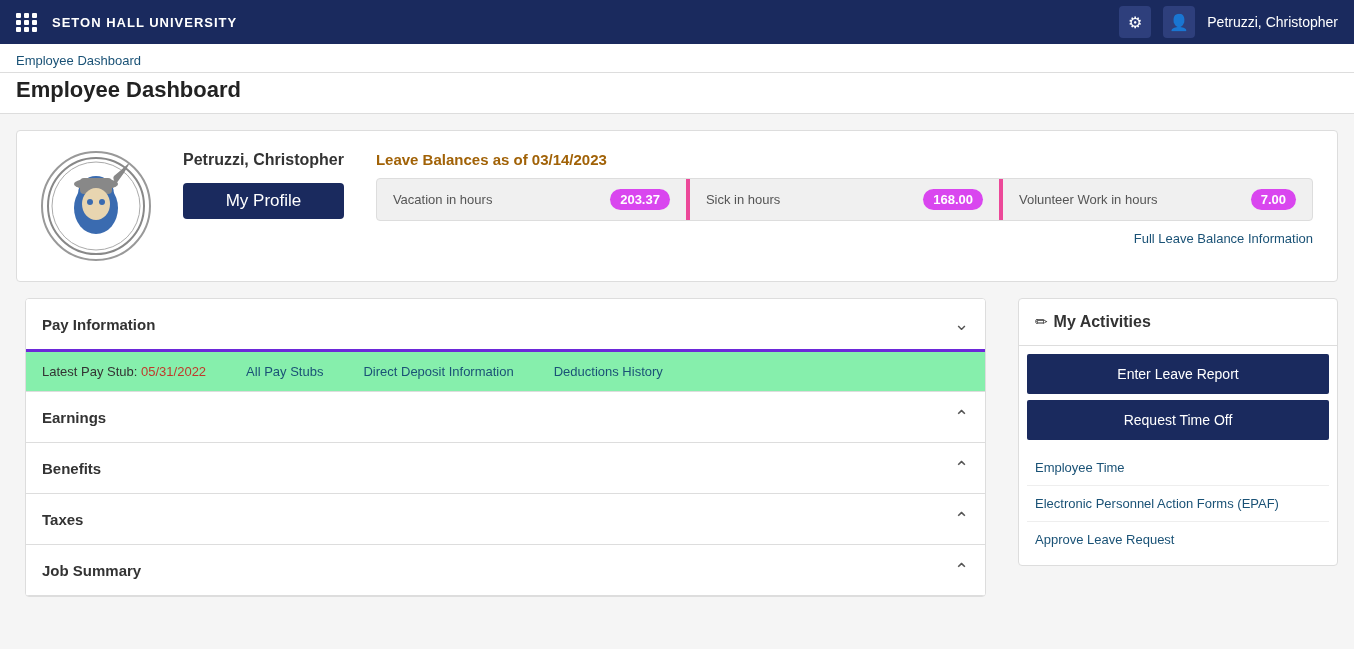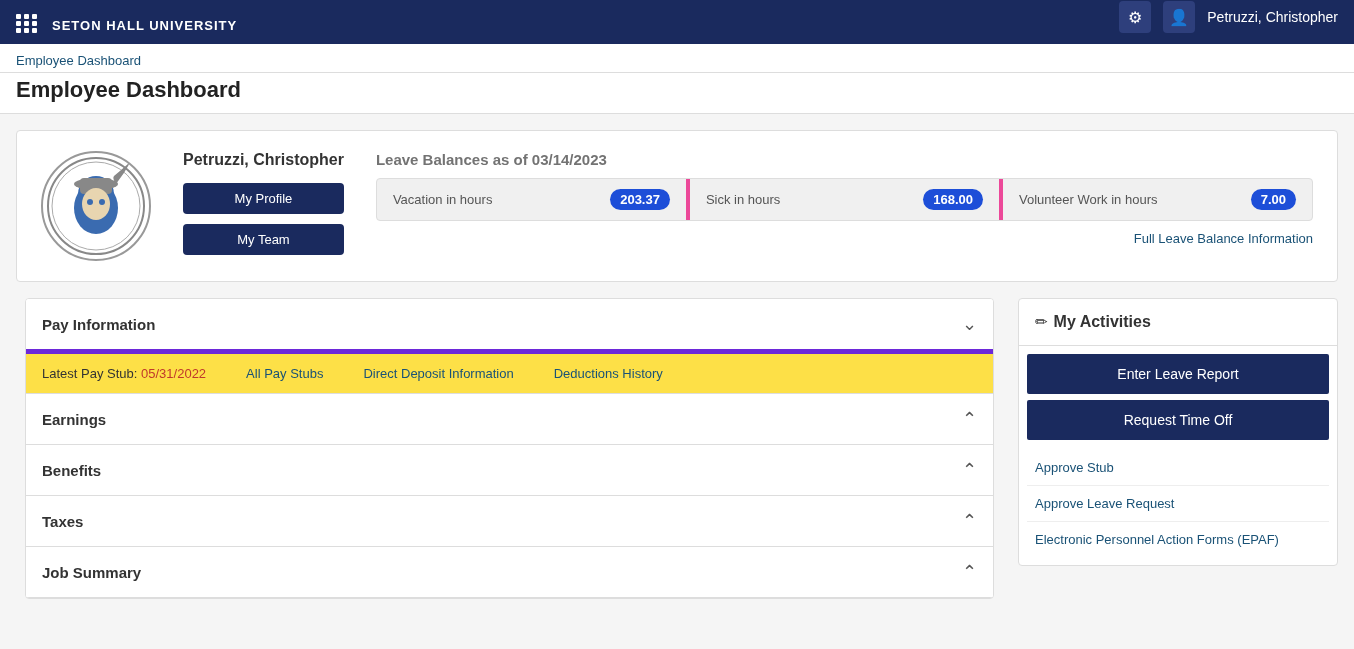--- a/index.html
+++ b/index.html
@@ -3,22 +3,22 @@
   <meta charset="utf-8">
   <style>
     * { box-sizing: border-box; margin: 0; padding: 0; }
     body { font-family: Arial, sans-serif; font-size: 14px; background: #f5f5f5; color: #333; }
 
     
     .top-nav {
       background: #1a2a5e;
       color: white;
       display: flex;
-      align-items: flex-end;
-      padding: 11px 16px;
+      align-items: center;
+      padding: 0 16px;
       height: 44px;
     }
     .top-nav .grid-icon { margin-right: 14px; cursor: pointer; }
     .top-nav .logo { font-size: 13px; font-weight: bold; letter-spacing: 1px; text-transform: uppercase; color: white; flex: 1; }
     .top-nav .nav-icons { display: flex; align-items: center; gap: 12px; }
     .top-nav .nav-icons .icon-btn {
       background: #2e3f7c;
       border: none;
       color: white;
       width: 32px; height: 32px;
@@ -79,65 +79,65 @@
       gap: 10px;
     }
     .emp-info .emp-name { font-size: 16px; font-weight: bold; color: #333; margin-bottom: 4px; }
     .btn-blue {
       background: #1a2a5e;
       color: white;
       border: none;
       padding: 8px 20px;
       border-radius: 4px;
       cursor: pointer;
-      font-size: 13px;
+      font-size: 17px;
       min-width: 100px;
     }
 
     
     .leave-balances {
       flex: 1;
     }
-    .leave-balances .lb-title { font-size: 15px; font-weight: bold; color: #737373; margin-bottom: 10px; }
+    .leave-balances .lb-title { font-size: 15px; font-weight: bold; color: #a16207; margin-bottom: 10px; }
     .lb-row {
       display: flex;
       background: #f0f0f0;
       border: 1px solid #ddd;
       border-radius: 4px;
     }
     .lb-item {
       flex: 1;
       display: flex;
       align-items: center;
       justify-content: space-between;
       padding: 10px 16px;
       border-right: 4px solid #ec4899;
     }
     .lb-item:last-child { border-right: none; }
     .lb-label { font-size: 13px; color: #555; }
     .lb-badge {
-      background: #1d4ed8;
+      background: #d946ef;
       color: white;
       border-radius: 12px;
       padding: 3px 10px;
       font-size: 13px;
       font-weight: bold;
     }
     .full-leave-link {
       text-align: right;
       margin-top: 10px;
       font-size: 13px;
       color: #1a5276;
       cursor: pointer;
     }
 
     
     .two-col {
       display: flex;
-      gap: 24px;
+      gap: 32px;
       align-items: flex-start;
       padding-left: 9px;
     }
     .left-col {
       flex: 1;
       display: flex;
       flex-direction: column;
       gap: 0;
       background: white;
       border: 1px solid #ddd;
@@ -163,27 +163,27 @@
       justify-content: space-between;
       padding: 14px 16px;
       cursor: pointer;
       background: white;
     }
     .accordion-title { font-size: 15px; font-weight: bold; color: #333; }
     .accordion-chevron { font-size: 18px; color: #555; }
 
     
     .pay-stub-row {
-      background: #fde047;
+      background: #86efac;
       padding: 12px 16px;
       display: flex;
       align-items: flex-end;
       gap: 40px;
       flex-wrap: wrap;
-      border-top: 5px solid #6d28d9;
+      border-top: 3px solid #6d28d9;
     }
     .pay-stub-label { font-size: 13px; color: #333; }
     .pay-stub-date { color: #c0392b; font-size: 13px; }
     .pay-stub-link { color: #1a5276; font-size: 13px; cursor: pointer; text-decoration: none; }
 
     
     .my-activities-header {
       padding: 14px 16px;
       display: flex;
       align-items: center;
@@ -277,21 +277,20 @@
           <circle cx="56" cy="46" r="3" fill="#3a6bb0"></circle>
 
           <path d="M68,20 Q80,10 85,5 Q78,18 70,28 Q66,22 68,20Z" fill="#888"></path>
         </svg>
       </div>
     </div>
 
     <div class="emp-info">
       <span class="emp-name">Petruzzi, Christopher</span>
       <button class="btn-blue">My Profile</button>
-      <button class="btn-blue">My Team</button>
     </div>
 
     <div class="leave-balances">
       <div class="lb-title">Leave Balances as of 03/14/2023</div>
       <div class="lb-row">
         <div class="lb-item">
           <span class="lb-label">Vacation in hours</span>
           <span class="lb-badge">203.37</span>
         </div>
         <div class="lb-item">
@@ -359,21 +358,21 @@
     <div class="right-col">
       <div class="my-activities-header">
         <span style="font-size:15px;">✏</span>
         <span class="my-activities-title">My Activities</span>
       </div>
       <div style="padding: 8px;">
         <button class="btn-activity-primary" style="margin-bottom:6px; border-radius:2px;">Enter Leave Report</button>
         <button class="btn-activity-primary" style="border-radius:2px;">Request Time Off</button>
       </div>
       <div style="padding: 0 8px 8px;">
-        <a class="activity-link" href="#">Approve Stub</a>
+        <a class="activity-link" href="#">Employee Time</a>
+        <a class="activity-link" href="#">Electronic Personnel Action Forms (EPAF)</a>
         <a class="activity-link" href="#">Approve Leave Request</a>
-        <a class="activity-link" href="#">Electronic Personnel Action Forms (EPAF)</a>
       </div>
     </div>
 
   </div>
 
 </div>
 
 </body></html>

